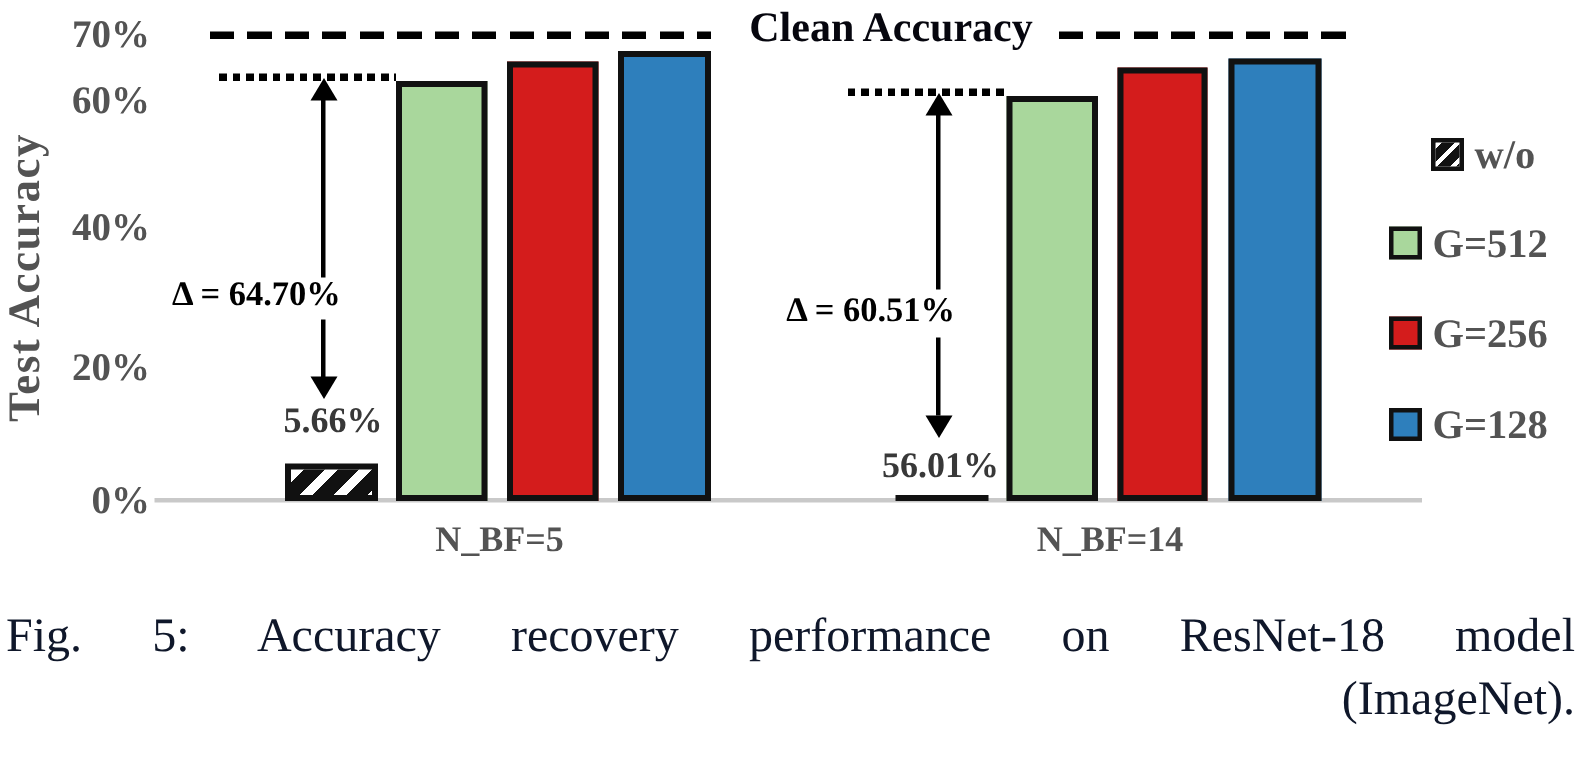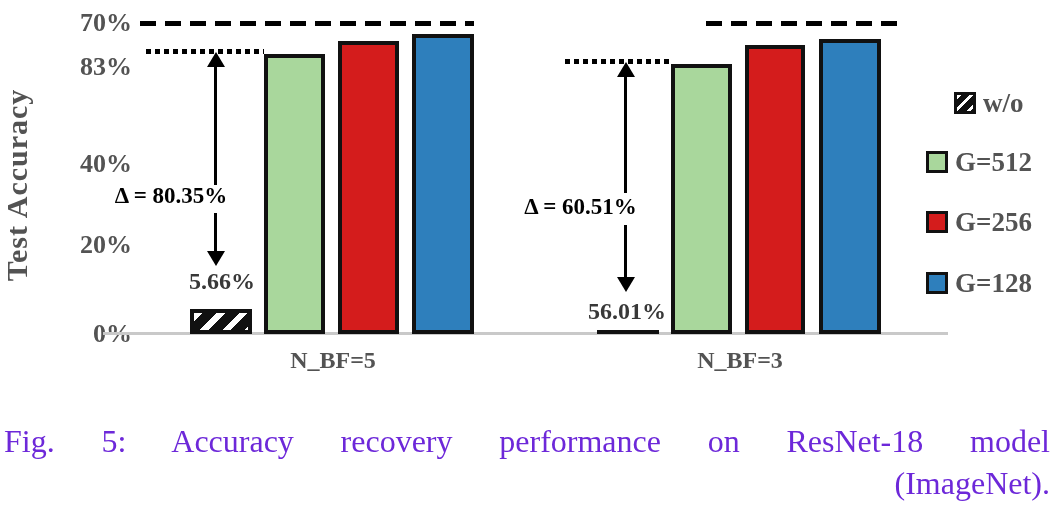--- a/index.html
+++ b/index.html
@@ -10,21 +10,21 @@
   #chart{position:absolute;left:0;top:0;width:1057px;height:392px;}
 
   
   .ylabel{
     position:absolute;left:-133px;top:168px;width:300px;height:34px;
     transform:rotate(-90deg);text-align:center;
     font-size:30px;font-weight:bold;color:#535353;letter-spacing:1px;
   }
   .ytick{
     position:absolute;left:0;width:100px;height:32px;line-height:32px;
-    text-align:right;font-size:26px;font-weight:bold;color:#535353;padding-left:32px;
+    text-align:right;font-size:26px;font-weight:bold;color:#535353;
   }
   .baseline{position:absolute;left:103px;top:332px;width:845px;height:3px;background:#c9c9c9;}
 
   
   .clean-dash{
     position:absolute;height:5px;
     background:repeating-linear-gradient(90deg,#000 0 16px,transparent 16px 25px);
   }
   .clean-label{
     position:absolute;left:478px;top:3px;width:232px;text-align:center;
@@ -65,72 +65,73 @@
     font-size:24px;font-weight:bold;color:#535353;
   }
 
   
   .legend-item{position:absolute;left:926px;height:28px;display:flex;align-items:center;gap:7px;}
   .legend-swatch{width:16px;height:16px;border:3px solid #111;flex:0 0 auto;}
   .hatch-swatch{background:repeating-linear-gradient(135deg,#ffffff 0 3px,#111 3px 9px);}
   .legend-label{font-size:27px;font-weight:bold;color:#535353;line-height:28px;}
 
   
-  .caption{position:absolute;left:4px;top:420px;width:1046px;font-size:32px;color:#6d28d9;line-height:42px;}
+  .caption{position:absolute;left:4px;top:402px;width:1046px;font-size:32px;color:#0f172a;line-height:42px;}
   .cap-line1{text-align:justify;text-align-last:justify;}
   .cap-line2{text-align:right;}
 </style>
 </head>
 <body>
 
 <div id="screen">
   <div id="chart">
 
     <div class="ylabel">Test Accuracy</div>
 
     <div class="ytick" style="top: 6.5px;">70%</div>
-    <div class="ytick" style="top: 51px;">83%</div>
-    <div class="ytick" style="top: 148px;">40%</div>
+    <div class="ytick" style="top: 51px;">60%</div>
+    <div class="ytick" style="top: 136px;">40%</div>
     <div class="ytick" style="top: 229px;">20%</div>
     <div class="ytick" style="top: 318px;">0%</div>
 
     <div class="baseline"></div>
 
     <div class="clean-dash" style="left: 140px; width: 334px; top: 20.5px;"></div>
+    <div class="clean-label">Clean Accuracy</div>
     <div class="clean-dash" style="left: 706px; width: 192px; top: 20.5px;"></div>
 
     <div class="dotted-line" style="left: 146px; width: 118px; top: 49.2285px;"></div>
     <div class="dotted-line" style="left: 565px; width: 107px; top: 58.9295px;"></div>
 
     <div class="bar bar-hatch" style="left: 190px; width: 62px; height: 25.187px;"></div>
     <div class="bar" style="left: 264px; width: 61px; height: 279.772px; background: rgb(169, 215, 156);"></div>
     <div class="bar" style="left: 338px; width: 61px; height: 292.81px; background: rgb(212, 28, 28);"></div>
     <div class="bar" style="left: 412px; width: 62px; height: 299.93px; background: rgb(46, 127, 188);"></div>
 
     <div class="bar bar-hatch flat" style="left: 597px; width: 62px; height: 4px;"></div>
     <div class="bar" style="left: 671px; width: 61px; height: 270.07px; background: rgb(169, 215, 156);"></div>
     <div class="bar" style="left: 745px; width: 60px; height: 289.25px; background: rgb(212, 28, 28);"></div>
     <div class="bar" style="left: 819px; width: 62px; height: 295.035px; background: rgb(46, 127, 188);"></div>
 
     <div class="ah up" style="left:207px;top:52px;"></div>
     <div class="shaft" style="left:214px;top:65px;height:120px;"></div>
-    <div class="delta-text" style="left:96px;top:183px;width:150px;">Δ = 80.35%</div>
+    <div class="delta-text" style="left:96px;top:183px;width:150px;">Δ = 64.70%</div>
     <div class="shaft" style="left:214px;top:213px;height:40px;"></div>
     <div class="ah down" style="left:207px;top:251px;"></div>
     <div class="bar-value" style="left:180px;top:268px;width:84px;">5.66%</div>
 
     <div class="ah up" style="left:617px;top:62px;"></div>
     <div class="shaft" style="left:624px;top:75px;height:118px;"></div>
     <div class="delta-text" style="left:503px;top:194px;width:155px;">Δ = 60.51%</div>
     <div class="shaft" style="left:624px;top:225px;height:52px;"></div>
     <div class="ah down" style="left:617px;top:277px;"></div>
     <div class="bar-value" style="left:585px;top:298px;width:84px;">56.01%</div>
 
     <div class="xlabel" style="left:233px;">N_BF=5</div>
-    <div class="xlabel" style="left:640px;">N_BF=3</div>
+    <div class="xlabel" style="left:640px;">N_BF=14</div>
 
     <div class="legend-item" style="top:89px;padding-left:28px;">
       <span class="legend-swatch hatch-swatch"></span>
       <span class="legend-label">w/o</span>
     </div>
     <div class="legend-item" style="top:148px;">
       <span class="legend-swatch" style="background: rgb(169, 215, 156);"></span>
       <span class="legend-label">G=512</span>
     </div>
     <div class="legend-item" style="top:208px;">

